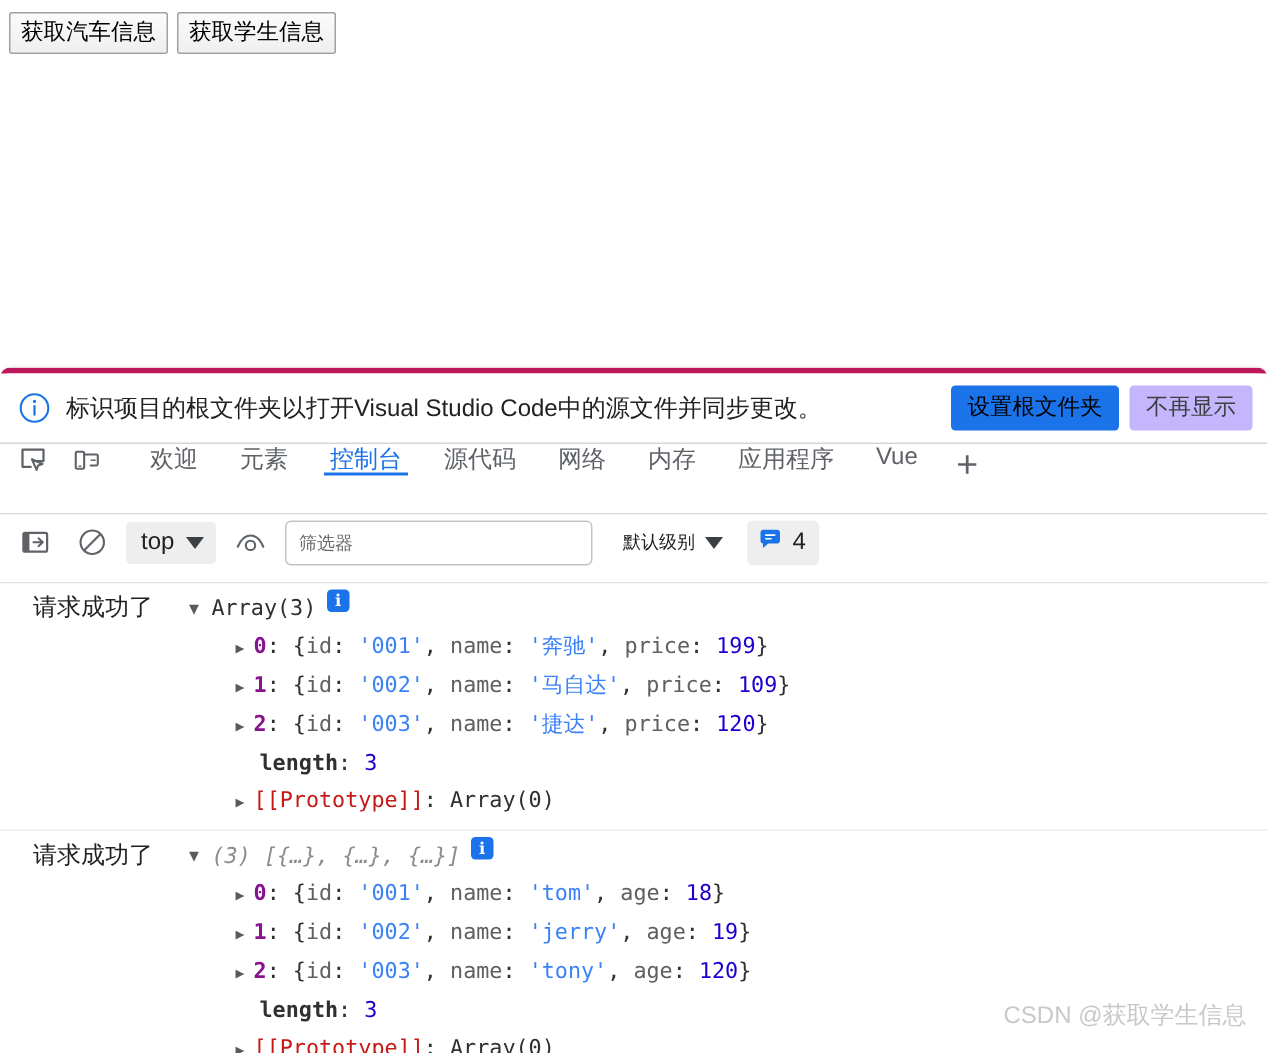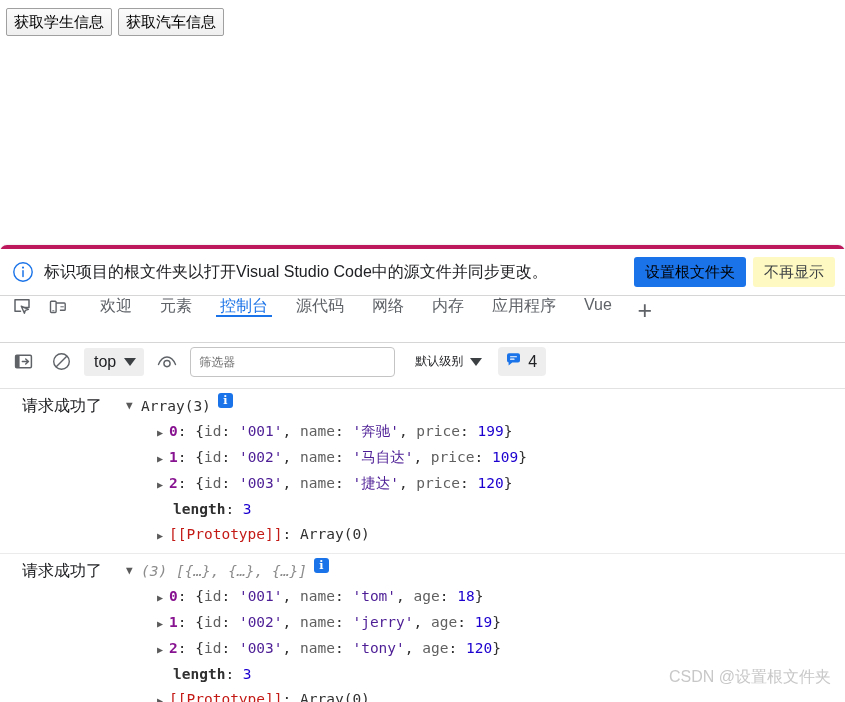--- a/index.html
+++ b/index.html
@@ -65,21 +65,21 @@
   .ib-btn {
     font-family: "Liberation Sans", sans-serif;
     font-size: 15px;
     border: none;
     border-radius: 3px;
     padding: 7px 11px;
     cursor: default;
     line-height: 1.1;
   }
   .ib-btn.primary { background: #1a73e8; color: #000000; }
-  .ib-btn.secondary { background: #fef9c3; color: #3c4043; }
+  .ib-btn.secondary { background: #c4b5fd; color: #3c4043; }
 
   
   .tabstrip {
     height: 47px;
     flex: 0 0 47px;
     display: flex;
     align-items: flex-start;
     padding-left: 4px;
     border-bottom: 1px solid #d6d6d6;
     background: #ffffff;
@@ -224,43 +224,43 @@
     line-height: 25px;
     white-space: nowrap;
   }
   .tri { color: #5a5a5a; font-size: 10px; margin-right: 6px; cursor: default; }
   .tri-space { display:inline-block; width: 16px; }
   .k-idx   { color: #881391; font-weight: bold; }
   .k-len   { color: #303030; font-weight: bold; }
   .k-proto { color: #c41a16; }
   .punct   { color: #303030; }
   .k-prop  { color: #606060; }
-  .v-str   { color: #4c1d95; text-align: center; }
+  .v-str   { color: #3b82f6; text-align: center; }
   .v-num   { color: #1c00cf; }
   .v-plain { color: #303030; }
 
   
   .watermark {
     position: absolute;
     right: 14px;
     bottom: 14px;
     font-family: "Liberation Sans", sans-serif;
     font-size: 16px;
     color: #c8c8c8;
     pointer-events: none;
     white-space: nowrap;
   }
 </style>
 </head>
 <body>
 
 <div class="page-viewport">
   <div class="btn-row">
+    <button class="page-btn">获取汽车信息</button>
     <button class="page-btn">获取学生信息</button>
-    <button class="page-btn">获取汽车信息</button>
   </div>
 </div>
 
 <div class="devtools">
 
   <div class="infobar">
     <span class="infobar-icon">
       <svg width="22" height="22" viewBox="0 0 22 22">
         <circle cx="11" cy="11" r="9.2" fill="none" stroke="#1a73e8" stroke-width="1.4"></circle>
         <circle cx="11" cy="6.6" r="1.05" fill="#1a73e8"></circle>
@@ -381,14 +381,14 @@
           <span class="info-ico">i</span>
         </div>
         <div class="prop-row"><span class="tri">▶</span><span class="k-idx">0</span><span class="punct">: </span><span class="punct">{</span><span class="k-prop">id</span><span class="punct">: </span><span class="v-str">'001'</span><span class="punct">, </span><span class="k-prop">name</span><span class="punct">: </span><span class="v-str">'tom'</span><span class="punct">, </span><span class="k-prop">age</span><span class="punct">: </span><span class="v-num">18</span><span class="punct">}</span></div>
         <div class="prop-row"><span class="tri">▶</span><span class="k-idx">1</span><span class="punct">: </span><span class="punct">{</span><span class="k-prop">id</span><span class="punct">: </span><span class="v-str">'002'</span><span class="punct">, </span><span class="k-prop">name</span><span class="punct">: </span><span class="v-str">'jerry'</span><span class="punct">, </span><span class="k-prop">age</span><span class="punct">: </span><span class="v-num">19</span><span class="punct">}</span></div>
         <div class="prop-row"><span class="tri">▶</span><span class="k-idx">2</span><span class="punct">: </span><span class="punct">{</span><span class="k-prop">id</span><span class="punct">: </span><span class="v-str">'003'</span><span class="punct">, </span><span class="k-prop">name</span><span class="punct">: </span><span class="v-str">'tony'</span><span class="punct">, </span><span class="k-prop">age</span><span class="punct">: </span><span class="v-num">120</span><span class="punct">}</span></div>
         <div class="prop-row"><span class="tri-space"></span><span class="k-len">length</span><span class="punct">: </span><span class="v-num">3</span></div>
         <div class="prop-row"><span class="tri">▶</span><span class="k-proto">[[Prototype]]</span><span class="punct">: </span><span class="v-plain">Array(0)</span></div>
       </div>
     </div>
 
-  <div class="watermark">CSDN @设置根文件夹</div>
+  <div class="watermark">CSDN @获取学生信息</div>
 </div>
 
 </body></html>

